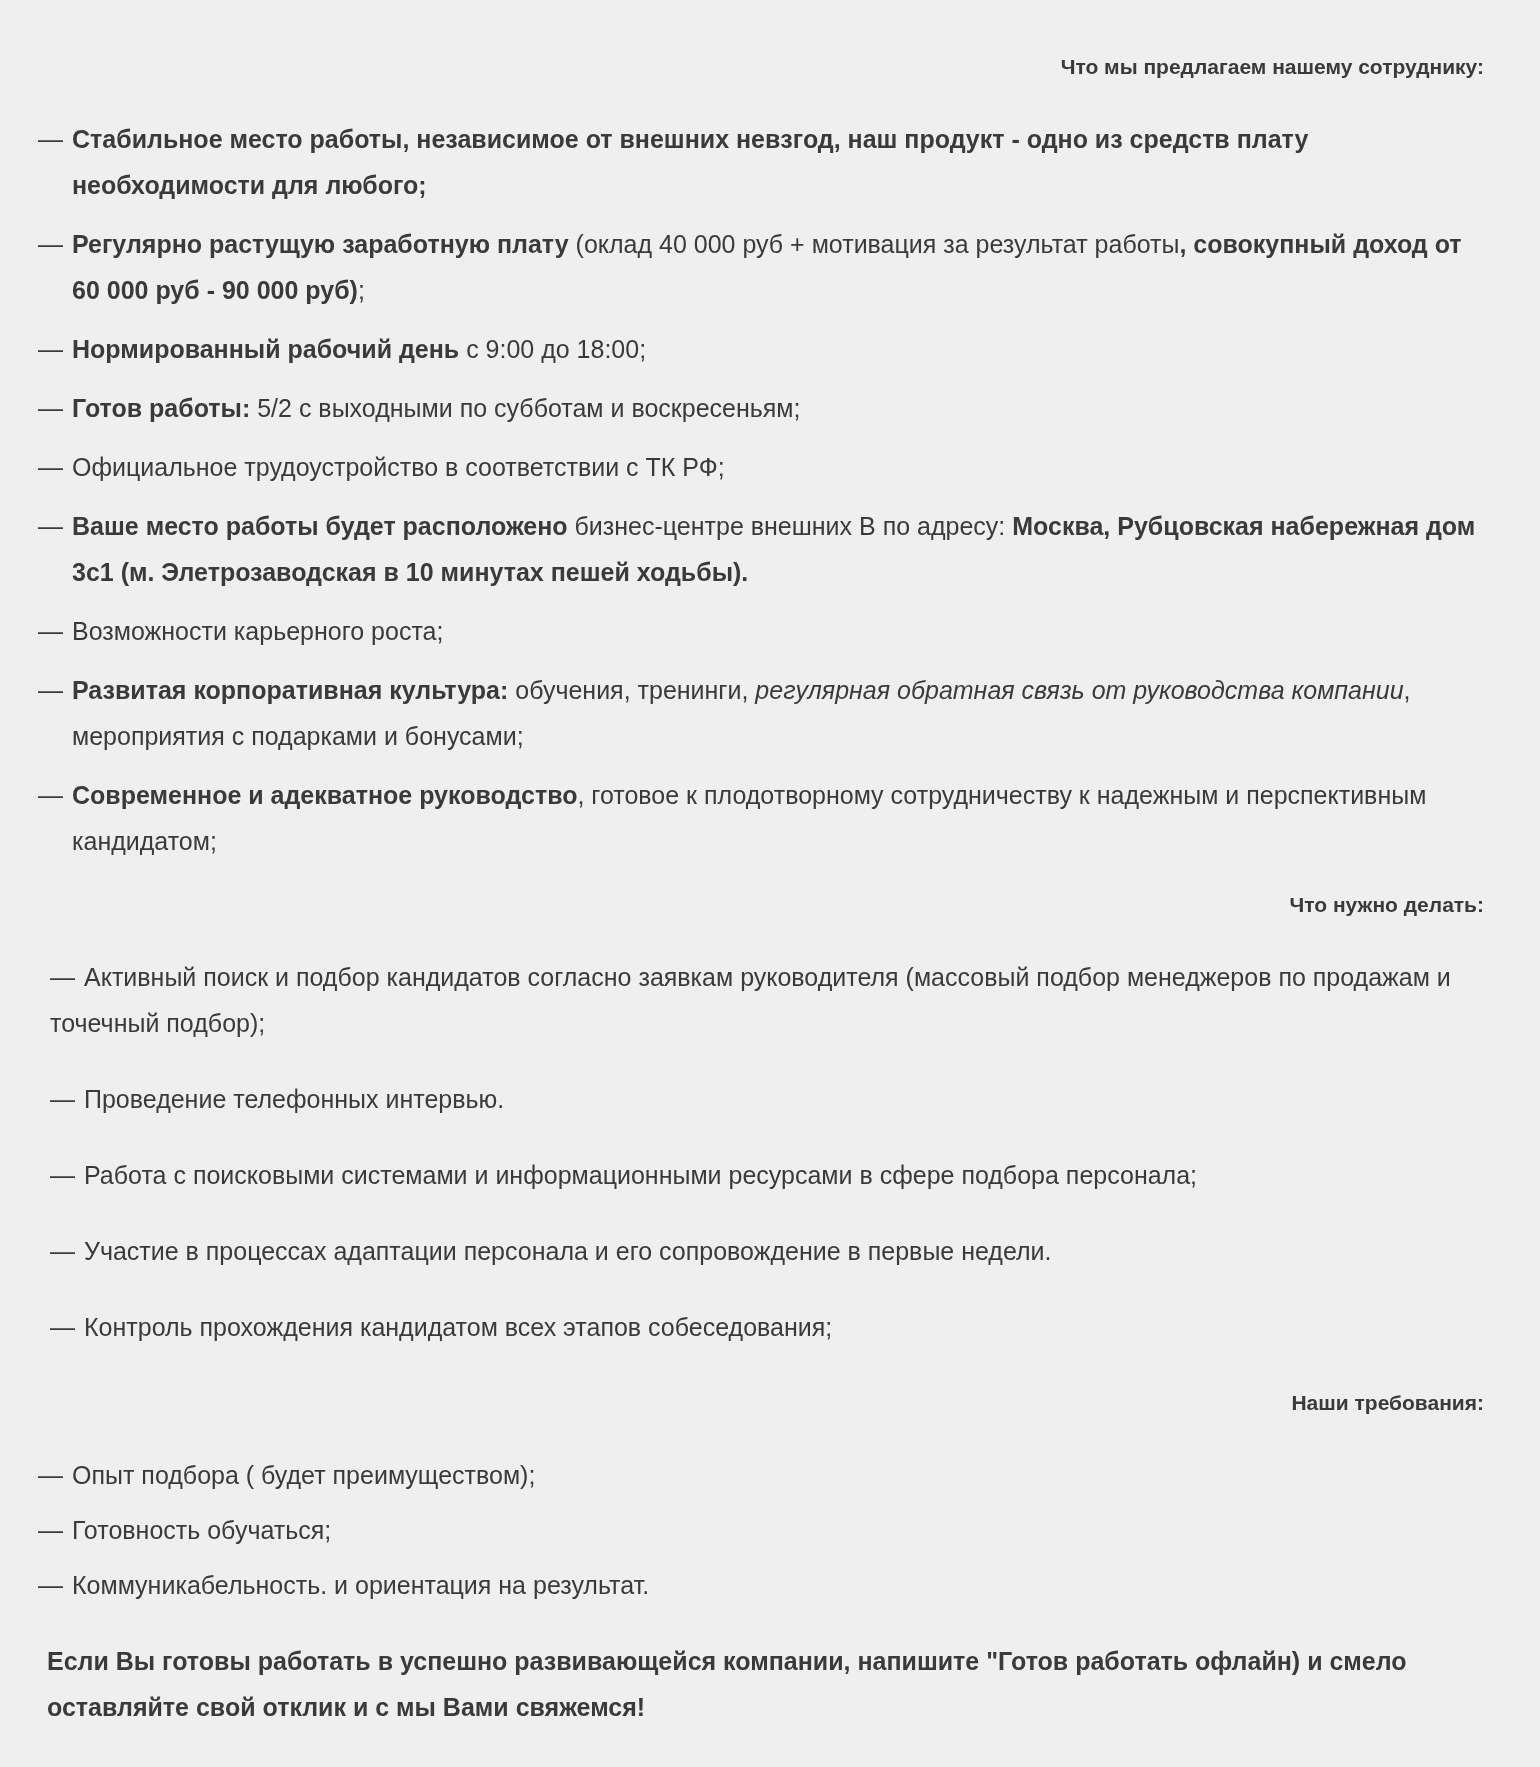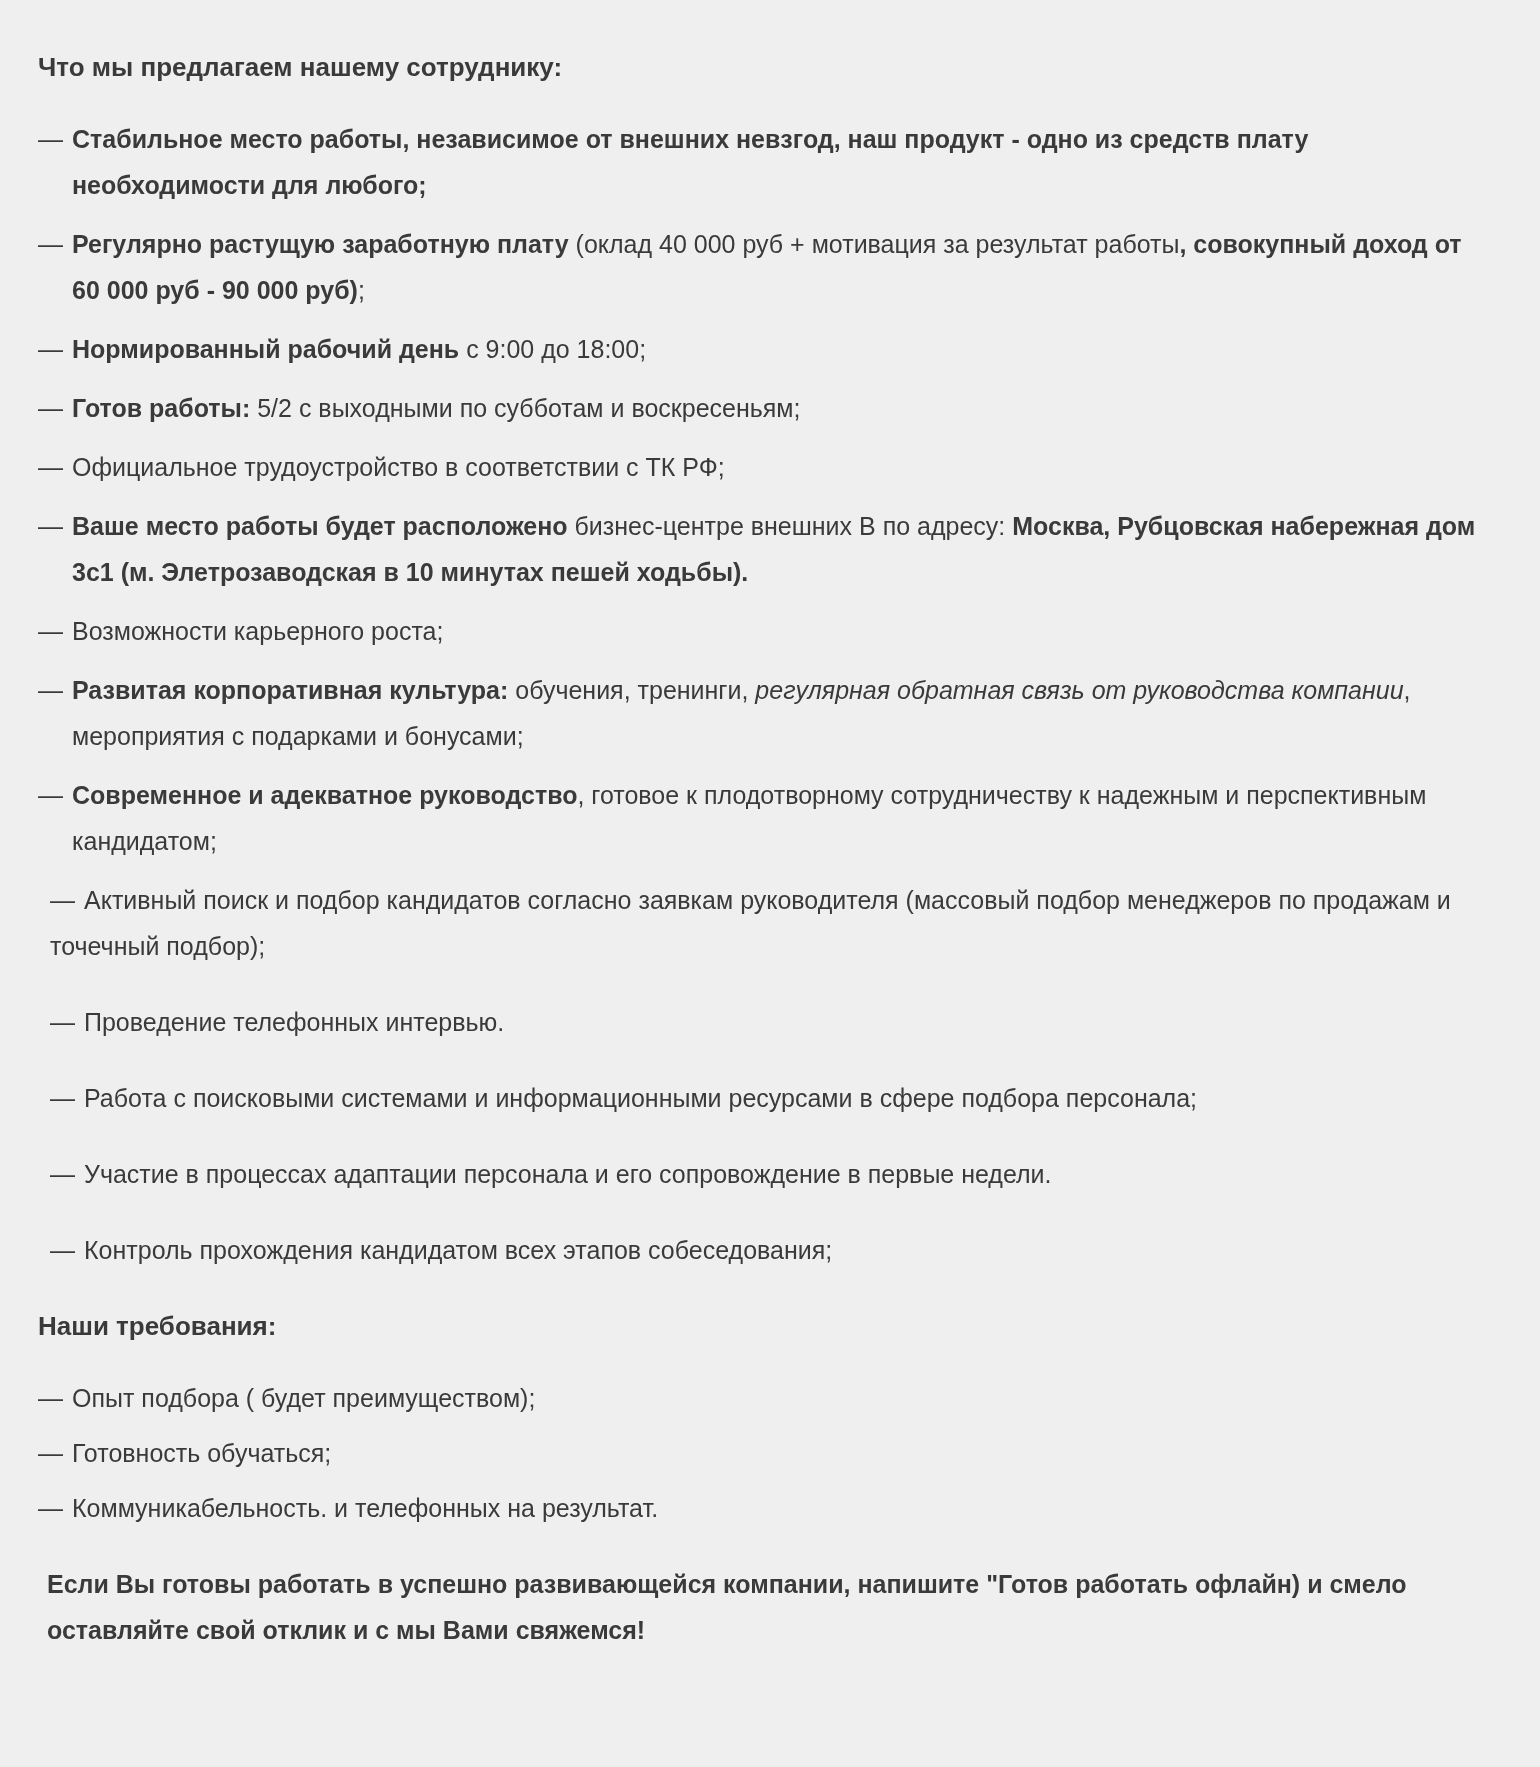--- a/index.html
+++ b/index.html
@@ -9,24 +9,25 @@
     box-sizing: border-box;
     background: #efefef;
     color: #3a3a3a;
     font-family: "Liberation Sans", "DejaVu Sans", sans-serif;
     font-size: 25px;
     line-height: 46px;
     padding: 44px 56px 40px 38px;
   }
   .doc { width: 100%; }
   .section h2 {
-    font-size: 26px;
+    font-size: 21px;
     line-height: 46px;
     font-weight: 700;
     margin: 18px 0 26px 0;
+    text-align: right;
   }
   .section:first-child h2 { margin-top: 0; }
   ul.hang {
     list-style: none;
     margin: 0;
     padding: 0;
   }
   ul.hang li {
     position: relative;
     padding-left: 34px;
@@ -61,33 +62,34 @@
         <li><span class="marker">—</span><span class="b">Готов работы:</span><span> 5/2 с выходными по субботам и воскресеньям;</span></li>
         <li><span class="marker">—</span><span>Официальное трудоустройство в соответствии с ТК РФ;</span></li>
         <li><span class="marker">—</span><span class="b">Ваше место работы будет расположено</span><span> бизнес-центре внешних В по адресу: </span><span class="b">Москва, Рубцовская набережная дом 3с1 (м. Элетрозаводская в 10 минутах пешей ходьбы).</span></li>
         <li><span class="marker">—</span><span>Возможности карьерного роста;</span></li>
         <li><span class="marker">—</span><span class="b">Развитая корпоративная культура:</span><span> обучения, тренинги, </span><span class="i">регулярная обратная связь от руководства компании</span><span>, мероприятия с подарками и бонусами;</span></li>
         <li><span class="marker">—</span><span class="b">Современное и адекватное руководство</span><span>, готовое к плодотворному сотрудничеству к надежным и перспективным кандидатом;</span></li>
       </ul>
   </section>
 
   <section class="section">
+    <h2>Что нужно делать:</h2>
     <div class="paras">
         <p><span class="marker">—</span><span>Активный поиск и подбор кандидатов согласно заявкам руководителя (массовый подбор менеджеров по продажам и точечный подбор);</span></p>
         <p><span class="marker">—</span><span>Проведение телефонных интервью.</span></p>
         <p><span class="marker">—</span><span>Работа с поисковыми системами и информационными ресурсами в сфере подбора персонала;</span></p>
         <p><span class="marker">—</span><span>Участие в процессах адаптации персонала и его сопровождение в первые недели.</span></p>
         <p><span class="marker">—</span><span>Контроль прохождения кандидатом всех этапов собеседования;</span></p>
       </div>
   </section>
 
   <section class="section">
     <h2>Наши требования:</h2>
     <ul class="hang tight">
         <li><span class="marker">—</span><span>Опыт подбора ( будет преимуществом);</span></li>
         <li><span class="marker">—</span><span>Готовность обучаться;</span></li>
-        <li><span class="marker">—</span><span>Коммуникабельность. и телефонных на результат.</span></li>
+        <li><span class="marker">—</span><span>Коммуникабельность. и ориентация на результат.</span></li>
       </ul>
   </section>
 
   <p class="closing"><span class="b">Если Вы готовы работать в успешно развивающейся компании, напишите "Готов работать офлайн) и смело оставляйте свой отклик и с мы Вами свяжемся!</span></p>
 
 </main>
 
 </body></html>

